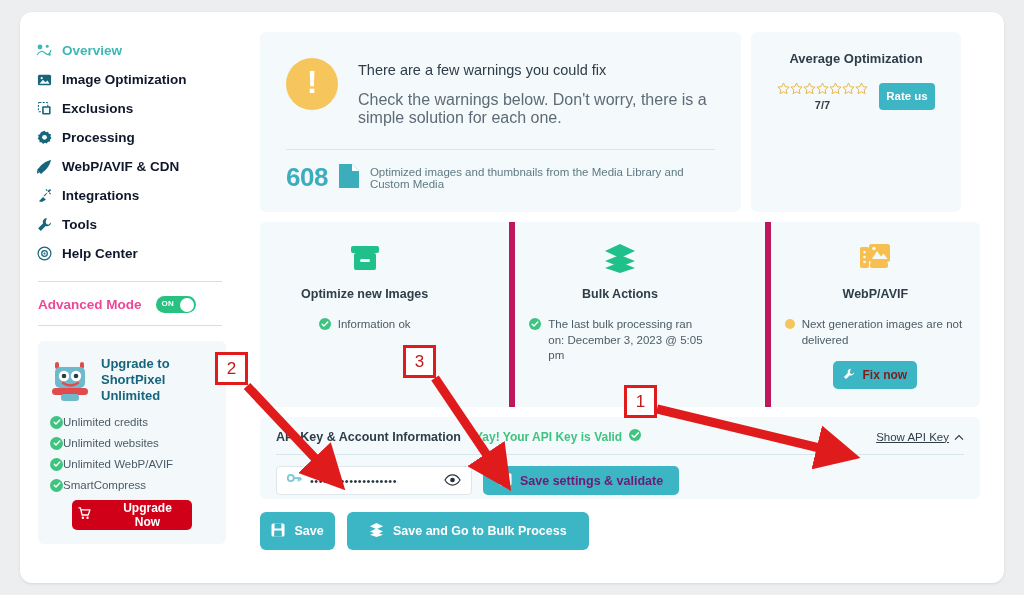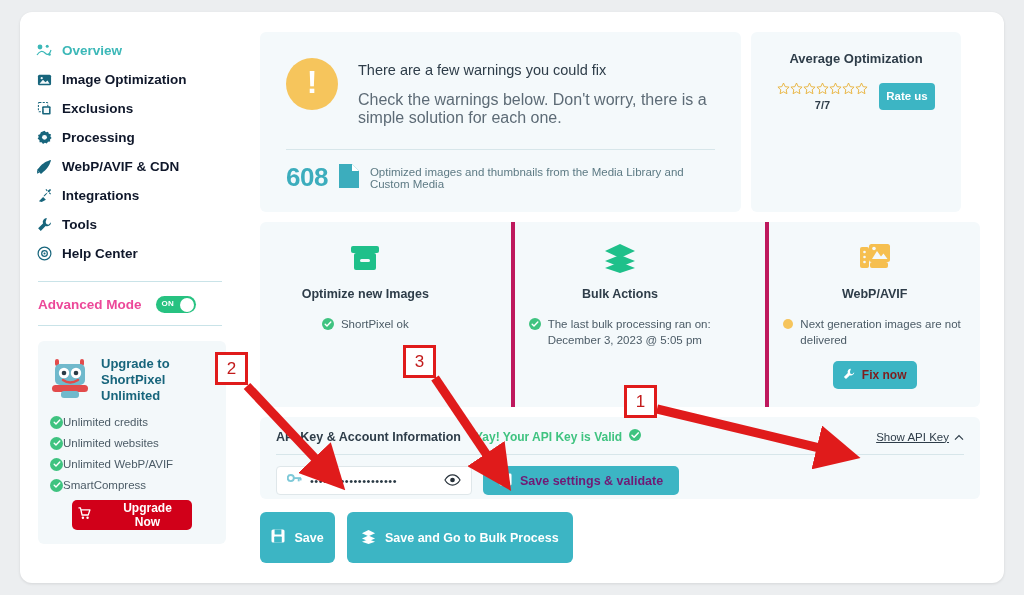--- a/index.html
+++ b/index.html
@@ -82,21 +82,21 @@
     height: 1px;
     background: #c9e3e8;
   }
 
   .promo {
     margin: 15px 14px 0 2px;
     background: #f3f8fa;
     border-radius: 6px;
     padding: 14px 12px 14px 12px;
   }
-  .promo-head { display: flex; align-items: center; gap: 9px; }
+  .promo-head { display: flex; align-items: flex-end; gap: 9px; }
   .robot { width: 42px; height: 44px; flex: 0 0 42px; }
   .promo-title {
     font-size: 13px; font-weight: bold; color: #17657c;
     line-height: 1.22; padding-top: 1px;
   }
   .promo-list { margin: 12px 0 0 0; padding: 0; list-style: none; }
   .promo-list li {
     display: flex; align-items: center; 
     font-size: 11.5px; color: #4b5b66;
     margin-bottom: 8px;
@@ -178,21 +178,21 @@
     cursor: pointer; border: none;
     font-family: "Liberation Sans", sans-serif;
   }
 
   .row-mid { display: flex; margin-top: 10px; background: #f4f9fb; border-radius: 6px; height: 185px; }
   .tile {
     flex: 1 1 0; position: relative;
     display: flex; flex-direction: column; align-items: center;
     padding-top: 17px;
   }
-  .tile + .tile { border-left: 4px solid #be185d; margin-left: 40px; }
+  .tile + .tile { border-left: 6px solid #be185d; margin-left: 40px; }
   .tile-ico { height: 38px; display: flex; align-items: center; }
   .tile-title { font-size: 12.5px; font-weight: bold; color: #2e3d49; margin-top: 10px; }
   .tile-status {
     display: flex; align-items: flex-start; gap: 7px;
     margin-top: 16px; font-size: 11.5px; color: #4b5b66;
     line-height: 1.35;
     padding: 0 14px;
   }
   .dot-ok {
     width: 12px; height: 12px; border-radius: 50%;
@@ -252,28 +252,28 @@
     height: 29px; padding: 0 16px;
     border-radius: 5px; background: #3cb5c4;
     color: #701a75; font-size: 12.5px; font-weight: bold;
     cursor: pointer; border: none;
     font-family: "Liberation Sans", sans-serif;
   }
 
   .row-save { display: flex; gap: 12px; margin-top: 13px; }
   .btn-save, .btn-bulk {
     display: flex; align-items: center; justify-content: center; gap: 9px;
-    height: 51px; border-radius: 6px;
+    height: 38px; border-radius: 6px;
     background: #3cb5c4; color: #fff;
     font-size: 12.5px; font-weight: bold;
     cursor: pointer; border: none;
     font-family: "Liberation Sans", sans-serif;
   }
   .btn-save { width: 75px; }
-  .btn-bulk { padding: 0 14px; }
+  .btn-bulk { padding: 0 22px; }
 
   
   .anno-layer { position: absolute; inset: 0; pointer-events: none; }
   .anno-box {
     position: absolute;
     width: 33px; height: 33px;
     border: 3px solid #e01b1b;
     background: #ffffff;
     display: flex; align-items: center; justify-content: center;
     font-size: 17px; color: #c21a1a;
@@ -524,21 +524,21 @@
                 <rect x="12" y="18" width="10" height="3" rx="1.5" fill="#f4f9fb"></rect>
               </svg>
           </div>
           <div class="tile-title">Optimize new Images</div>
           <div class="tile-status">
             <span class="dot-ok">
                 <svg width="8" height="8" viewBox="0 0 8 8">
                   <path d="M1.2 4.2 L3 6 L6.8 2" stroke="#fff" stroke-width="1.4" fill="none" stroke-linecap="round" stroke-linejoin="round"></path>
                 </svg>
               </span>
-            <span>ShortPixel ok</span>
+            <span>Information ok</span>
           </div>
         </div>
 
         <div class="tile">
           <div class="tile-ico">
             <svg width="34" height="34" viewBox="0 0 34 34">
                 <path d="M17 3 L32 10 L17 17 L2 10 Z" fill="#1fc08a"></path>
                 <path d="M17 14 L32 20 L17 26 L2 20 Z" fill="#1fc08a"></path>
                 <path d="M17 21 L32 27 L17 32 L2 27 Z" fill="#1fc08a"></path>
               </svg>

